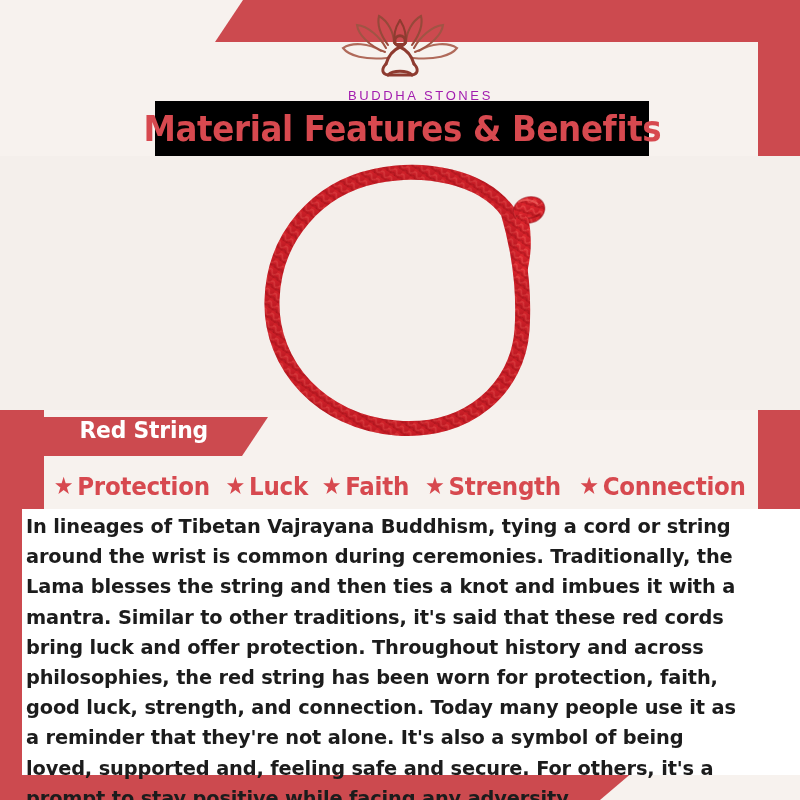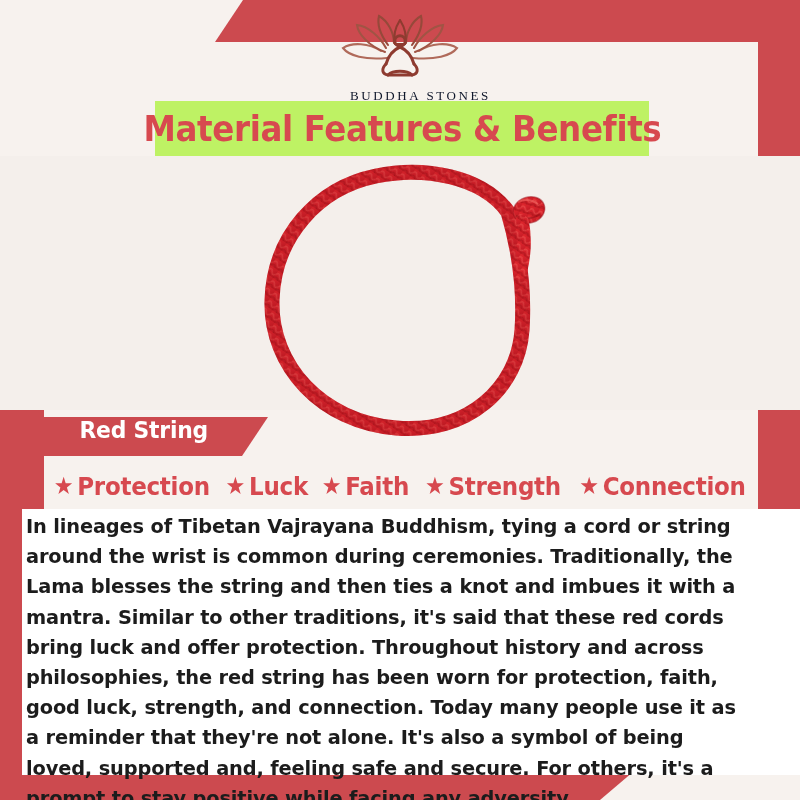--- a/index.html
+++ b/index.html
@@ -34,29 +34,29 @@
   }
 
   
   .logo-wrap {
     position:absolute; top:14px; left:0; width:800px;
     display:flex; flex-direction:column; align-items:center; z-index:6;
   }
   .logo-mark { width:150px; height:72px; display:block; }
   .logo-text {
     margin-top:2px;
-    font-family:Liberation Serif, serif;
+    font-family:Liberation Sans, sans-serif;
     font-size:13px; letter-spacing:2.6px;
-    color:#0f172a; font-weight:400;margin-left:41px;
+    color:#a21caf; font-weight:400;margin-left:41px;
   }
 
   
   .title-banner {
     position:absolute; top:101px; left:155px; width:494px; height:55px;
-    background:#bef264; z-index:5;
+    background:#000000; z-index:5;
     display:flex; align-items:center; justify-content:center;
   }
   .title-text {
     font-family:"DejaVu Sans", sans-serif;
     font-weight:bold;
     font-size:35px;
     color:#d7494f;
     letter-spacing:-0.4px;
     transform: scaleX(0.93);
     white-space:nowrap;

